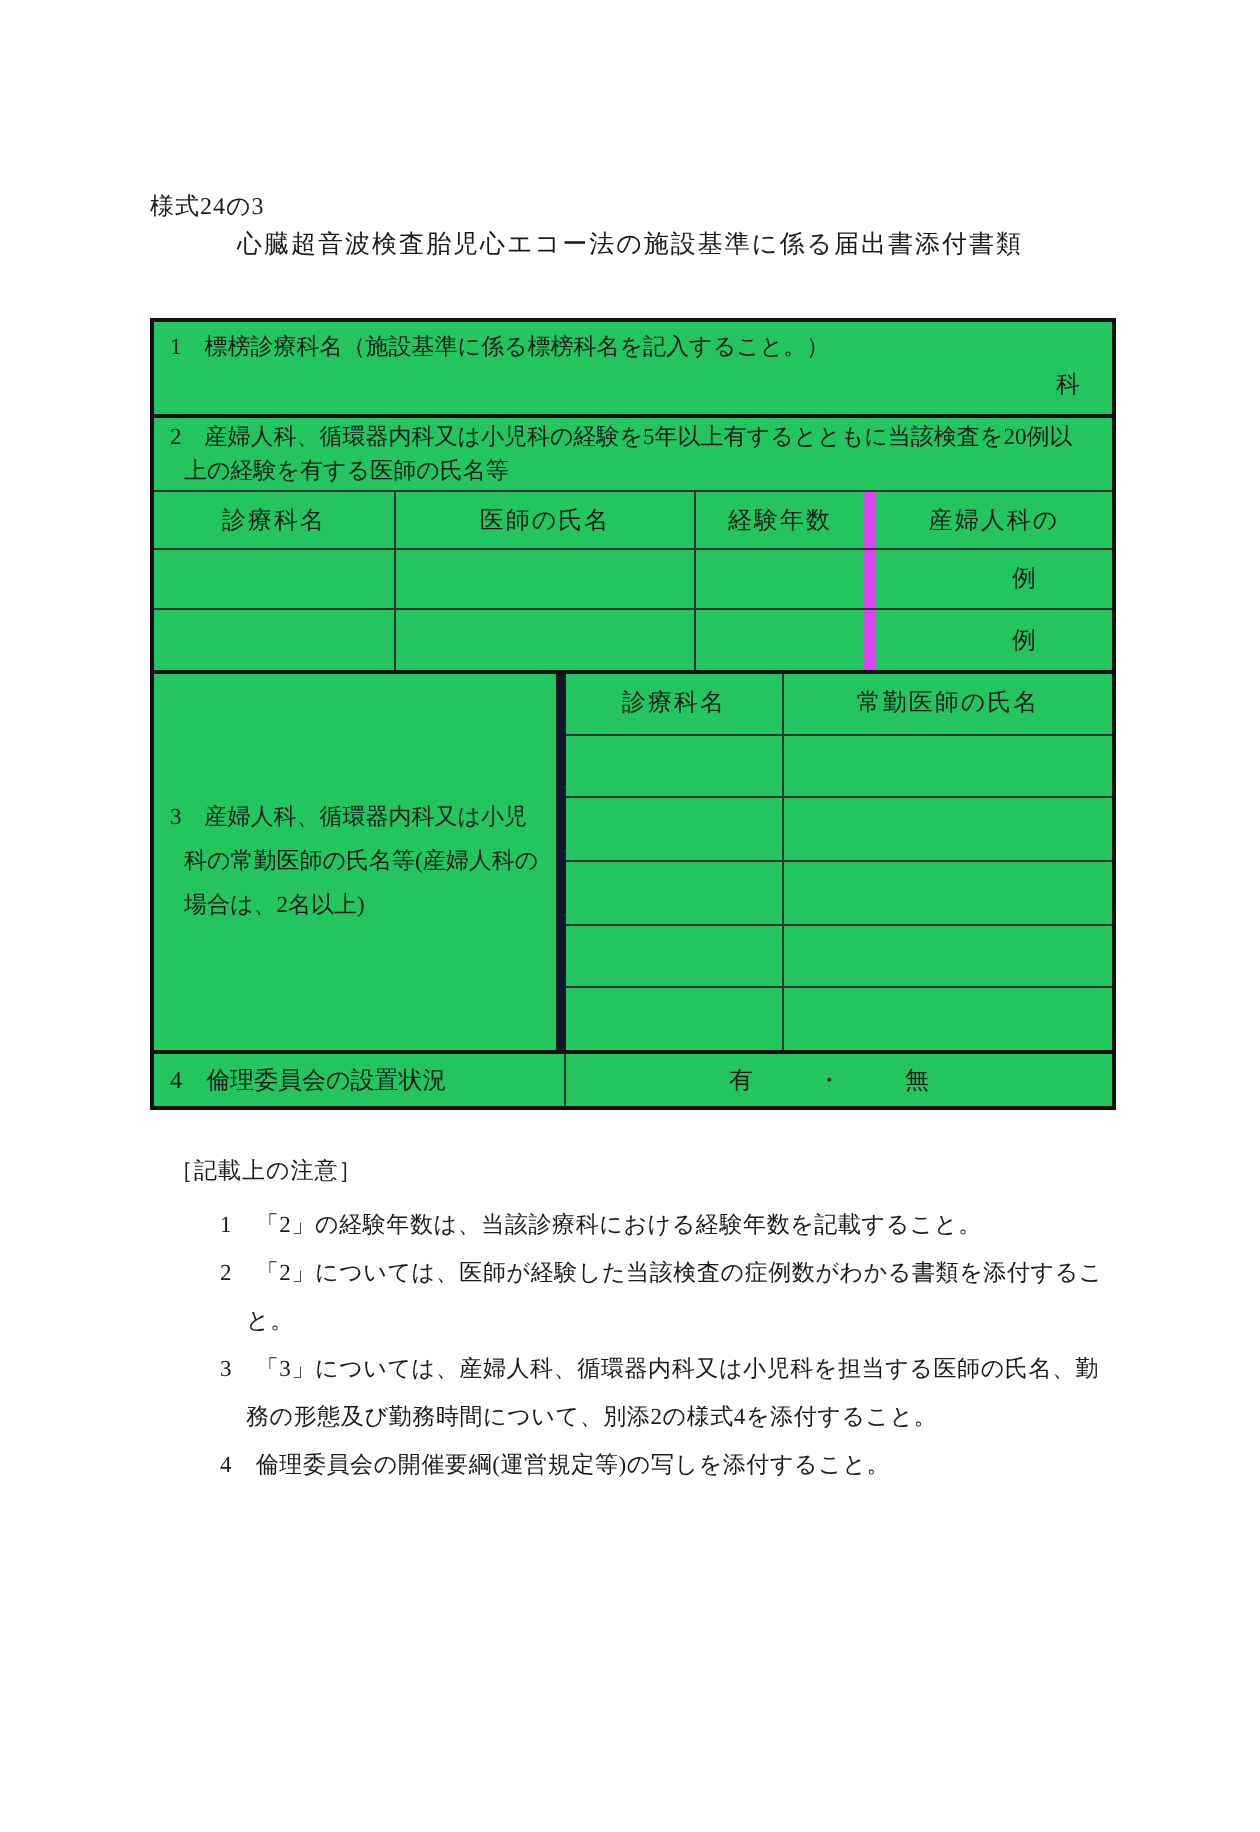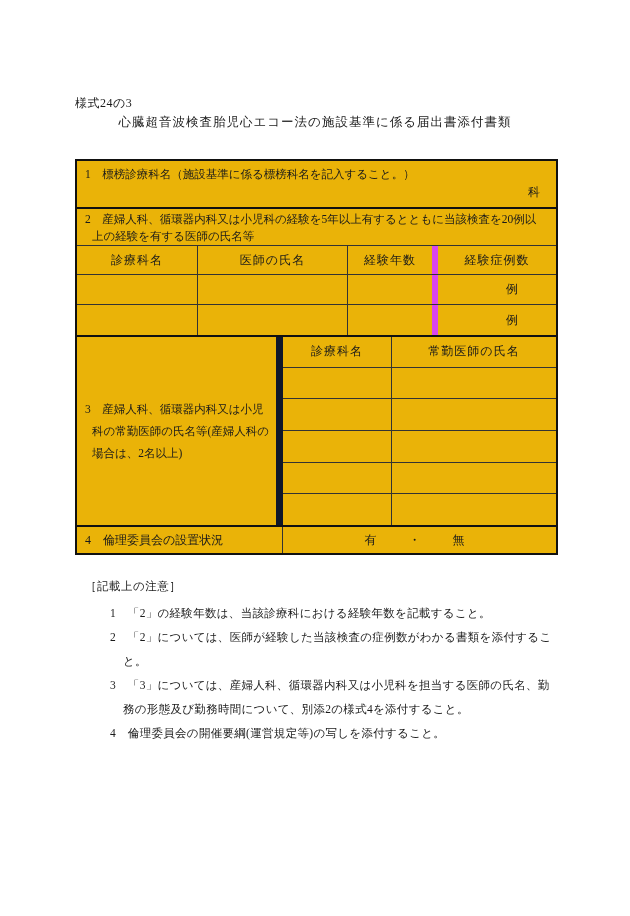--- a/index.html
+++ b/index.html
@@ -7,21 +7,21 @@
     position:relative;width:630px;height:916px;background:#ffffff;
     font-family:"Liberation Serif","DejaVu Serif",serif;color:#1a1a1a;
     overflow:hidden;
   }
   .form-code{position:absolute;left:75px;top:95px;font-size:12px;letter-spacing:0.5px;text-align:center;}
   .doc-title{position:absolute;top:114px;left:0;width:100%;text-align:center;font-size:12.5px;letter-spacing:1px;}
 
   
   .tbl{
     position:absolute;left:75px;top:159px;width:483px;height:396px;
-    border:2px solid #111;box-sizing:border-box;font-size:12px;background:#eab308;
+    border:2px solid #111;box-sizing:border-box;font-size:12px;background:#22c55e;
   }
   .sec{box-sizing:border-box;overflow:hidden;}
   .thick{border-top:2px solid #111;}
 
   
   .sec1{height:46px;position:relative;padding:5px 8px 0 15px;}
   .hang{ text-indent:-7px; white-space:pre-wrap; }
   .sec1-label{line-height:16px;font-size:11.5px;}
   .sec1-unit{position:absolute;right:16px;bottom:6px;font-size:12px;}
 
@@ -34,21 +34,21 @@
   .c{box-sizing:border-box;display:flex;align-items:center;overflow:hidden;}
   .c1{width:121px;border-right:1px solid #333;}
   .c2{width:150px;border-right:1px solid #333;text-align:center;}
   .c3{width:90px;border-right:6px solid #d946ef;}
   .c4{width:118px;}
   .center{justify-content:center;letter-spacing:1px;}
   .unitcell{justify-content:flex-end;padding-right:38px;}
 
   
   .sec3{display:flex;height:190px;}
-  .s3left{width:206px;border-right:7px solid #0f172a;box-sizing:border-box;display:flex;align-items:center;padding:0 6px 0 15px;}
+  .s3left{width:206px;border-right:5px solid #0f172a;box-sizing:border-box;display:flex;align-items:center;padding:0 6px 0 15px;}
   .s3left-text{line-height:22px;font-size:11.5px;}
   .s3right{flex:1;display:flex;flex-direction:column;}
   .r2{display:flex;box-sizing:border-box;}
   .r2.head{height:30px;}
   .r2.row{height:32px;border-top:1px solid #333;}
   .d1{width:109px;border-right:1px solid #333;box-sizing:border-box;display:flex;align-items:center;justify-content:center;letter-spacing:1px;}
   .d2{flex:1;display:flex;align-items:center;justify-content:center;letter-spacing:1px;}
 
   
   .sec4{display:flex;height:28px;}
@@ -75,21 +75,21 @@
       <div class="sec1-unit">科</div>
     </div>
 
     <div class="sec thick">
       <div class="sec2-label hang">2　産婦人科、循環器内科又は小児科の経験を5年以上有するとともに当該検査を20例以
 上の経験を有する医師の氏名等</div>
       <div class="r4 head">
         <div class="c c1 center">診療科名</div>
         <div class="c c2 center">医師の氏名</div>
         <div class="c c3 center">経験年数</div>
-        <div class="c c4 center">経験症例数</div>
+        <div class="c c4 center">産婦人科の</div>
       </div>
       <div class="r4 b1">
         <div class="c c1"></div>
         <div class="c c2"></div>
         <div class="c c3"></div>
         <div class="c c4 unitcell">例</div>
       </div>
       <div class="r4 b2">
         <div class="c c1"></div>
         <div class="c c2"></div>

